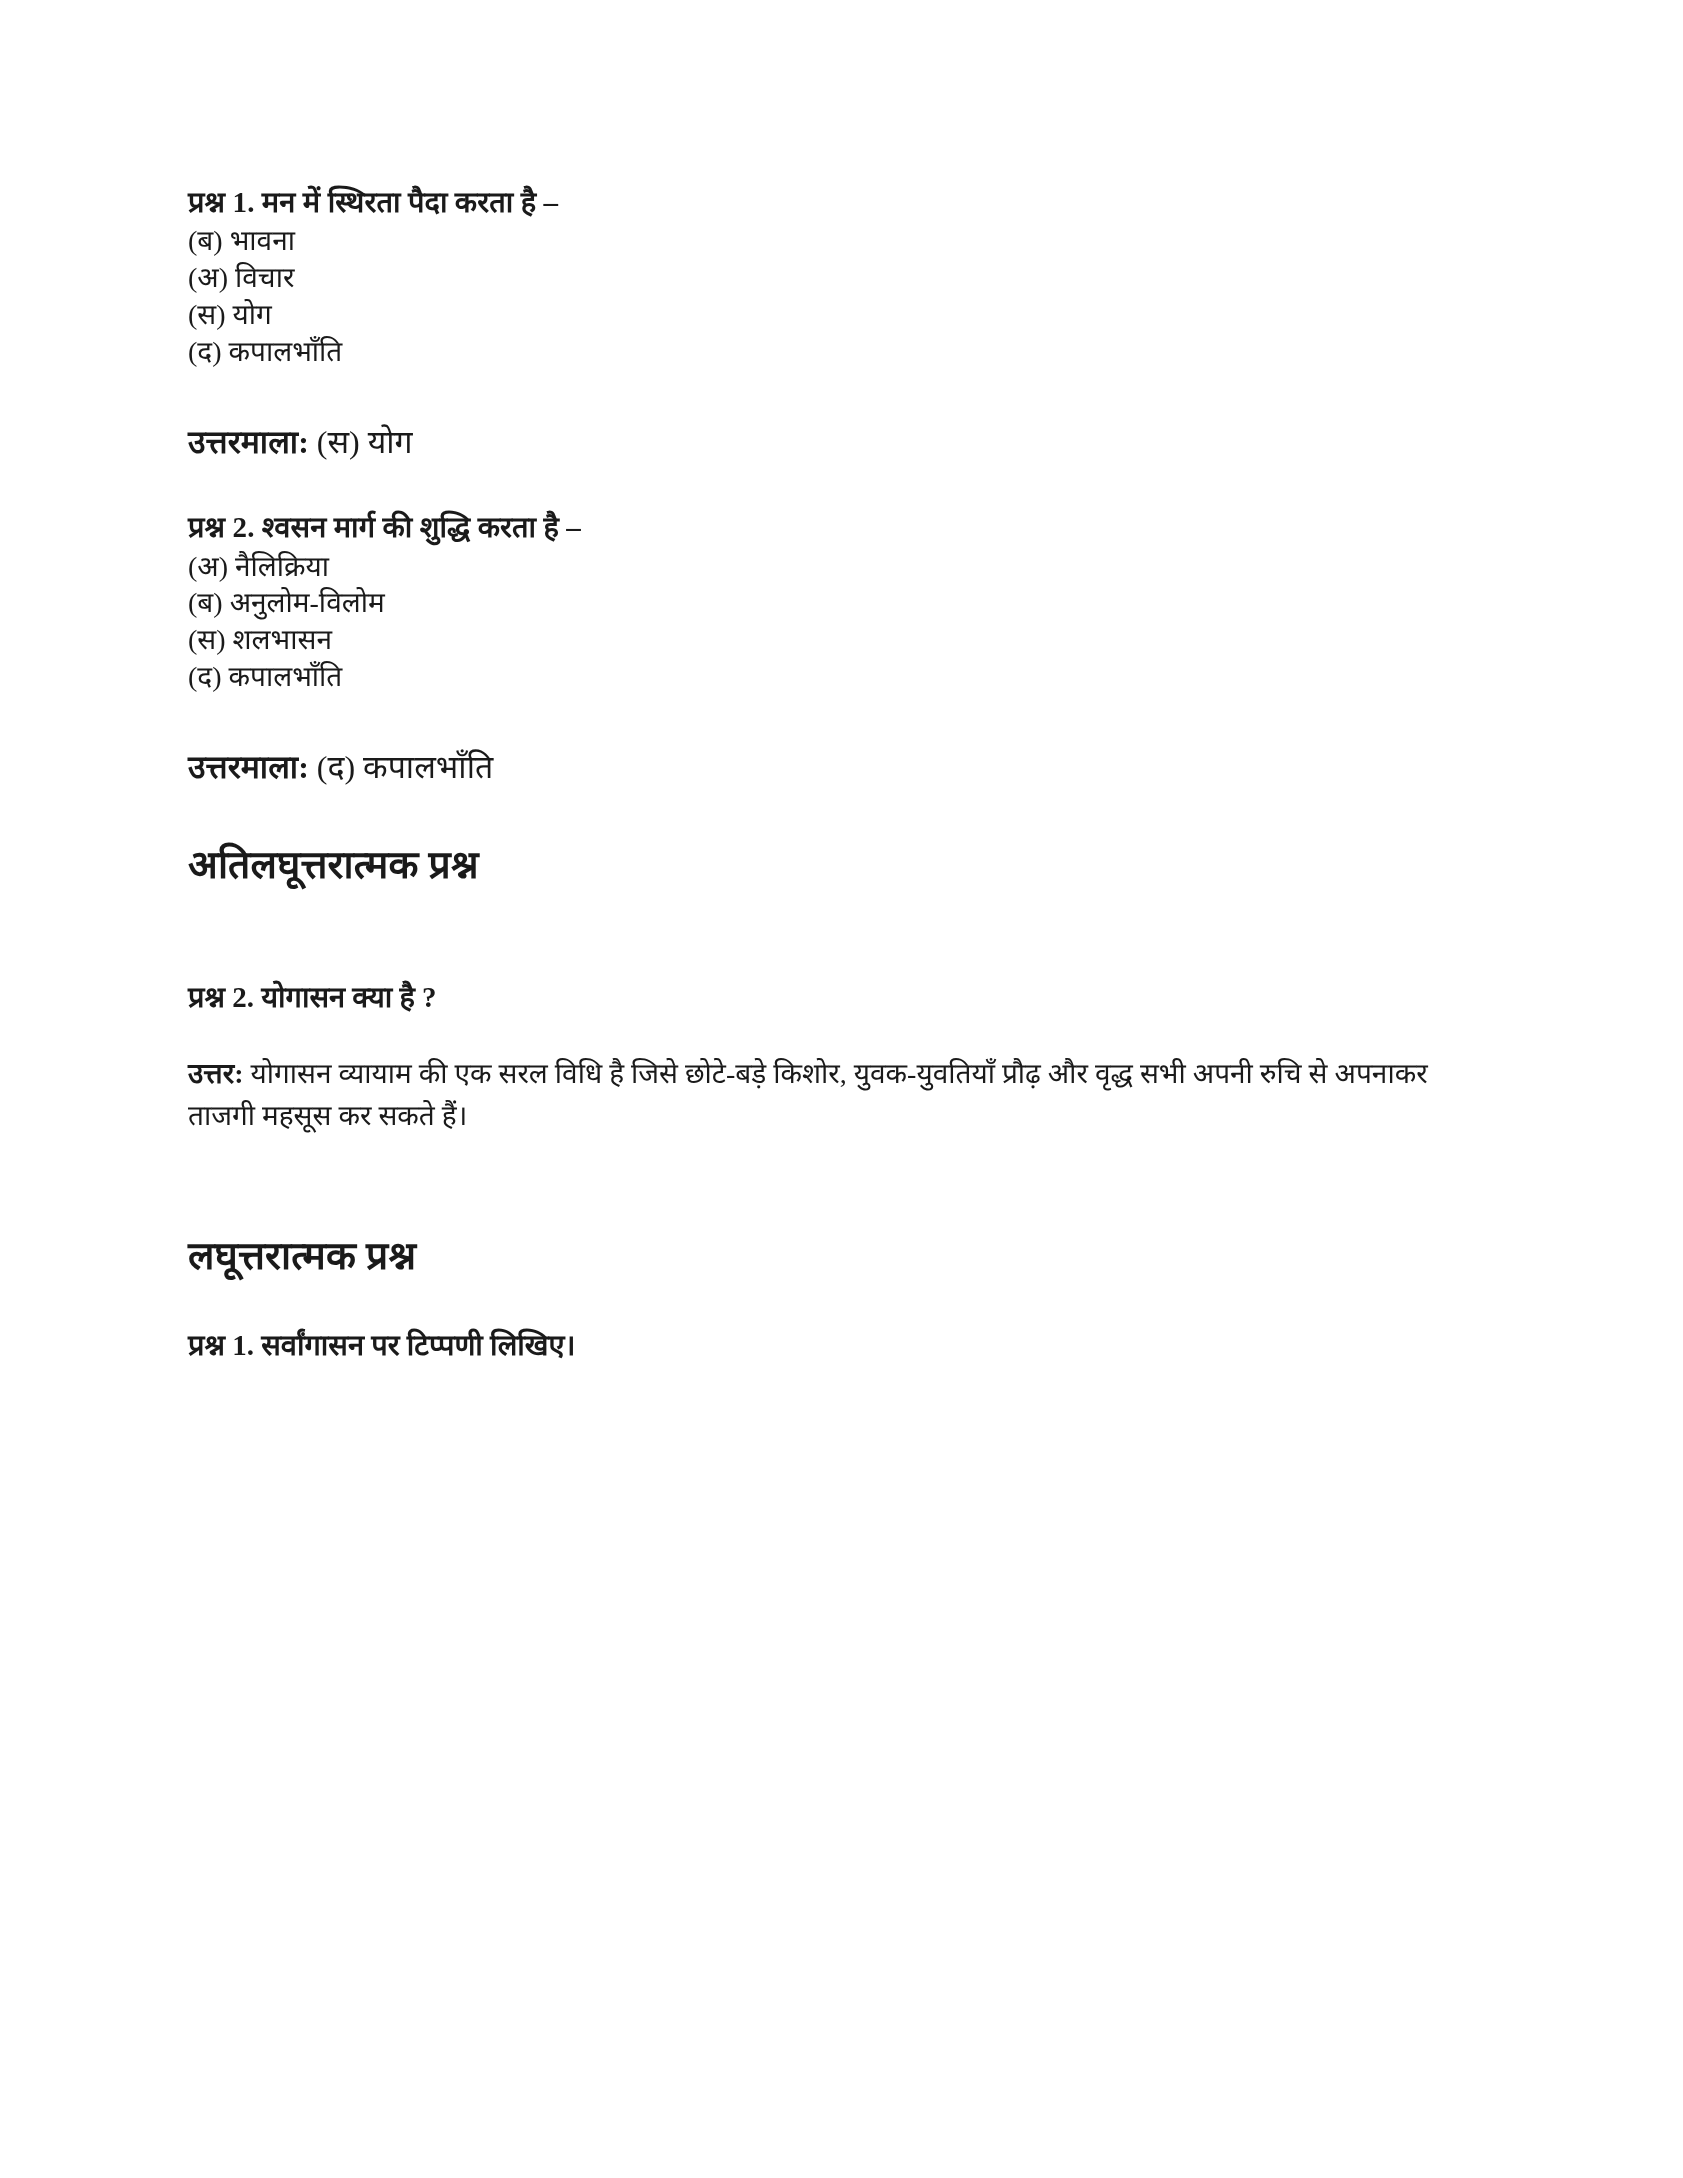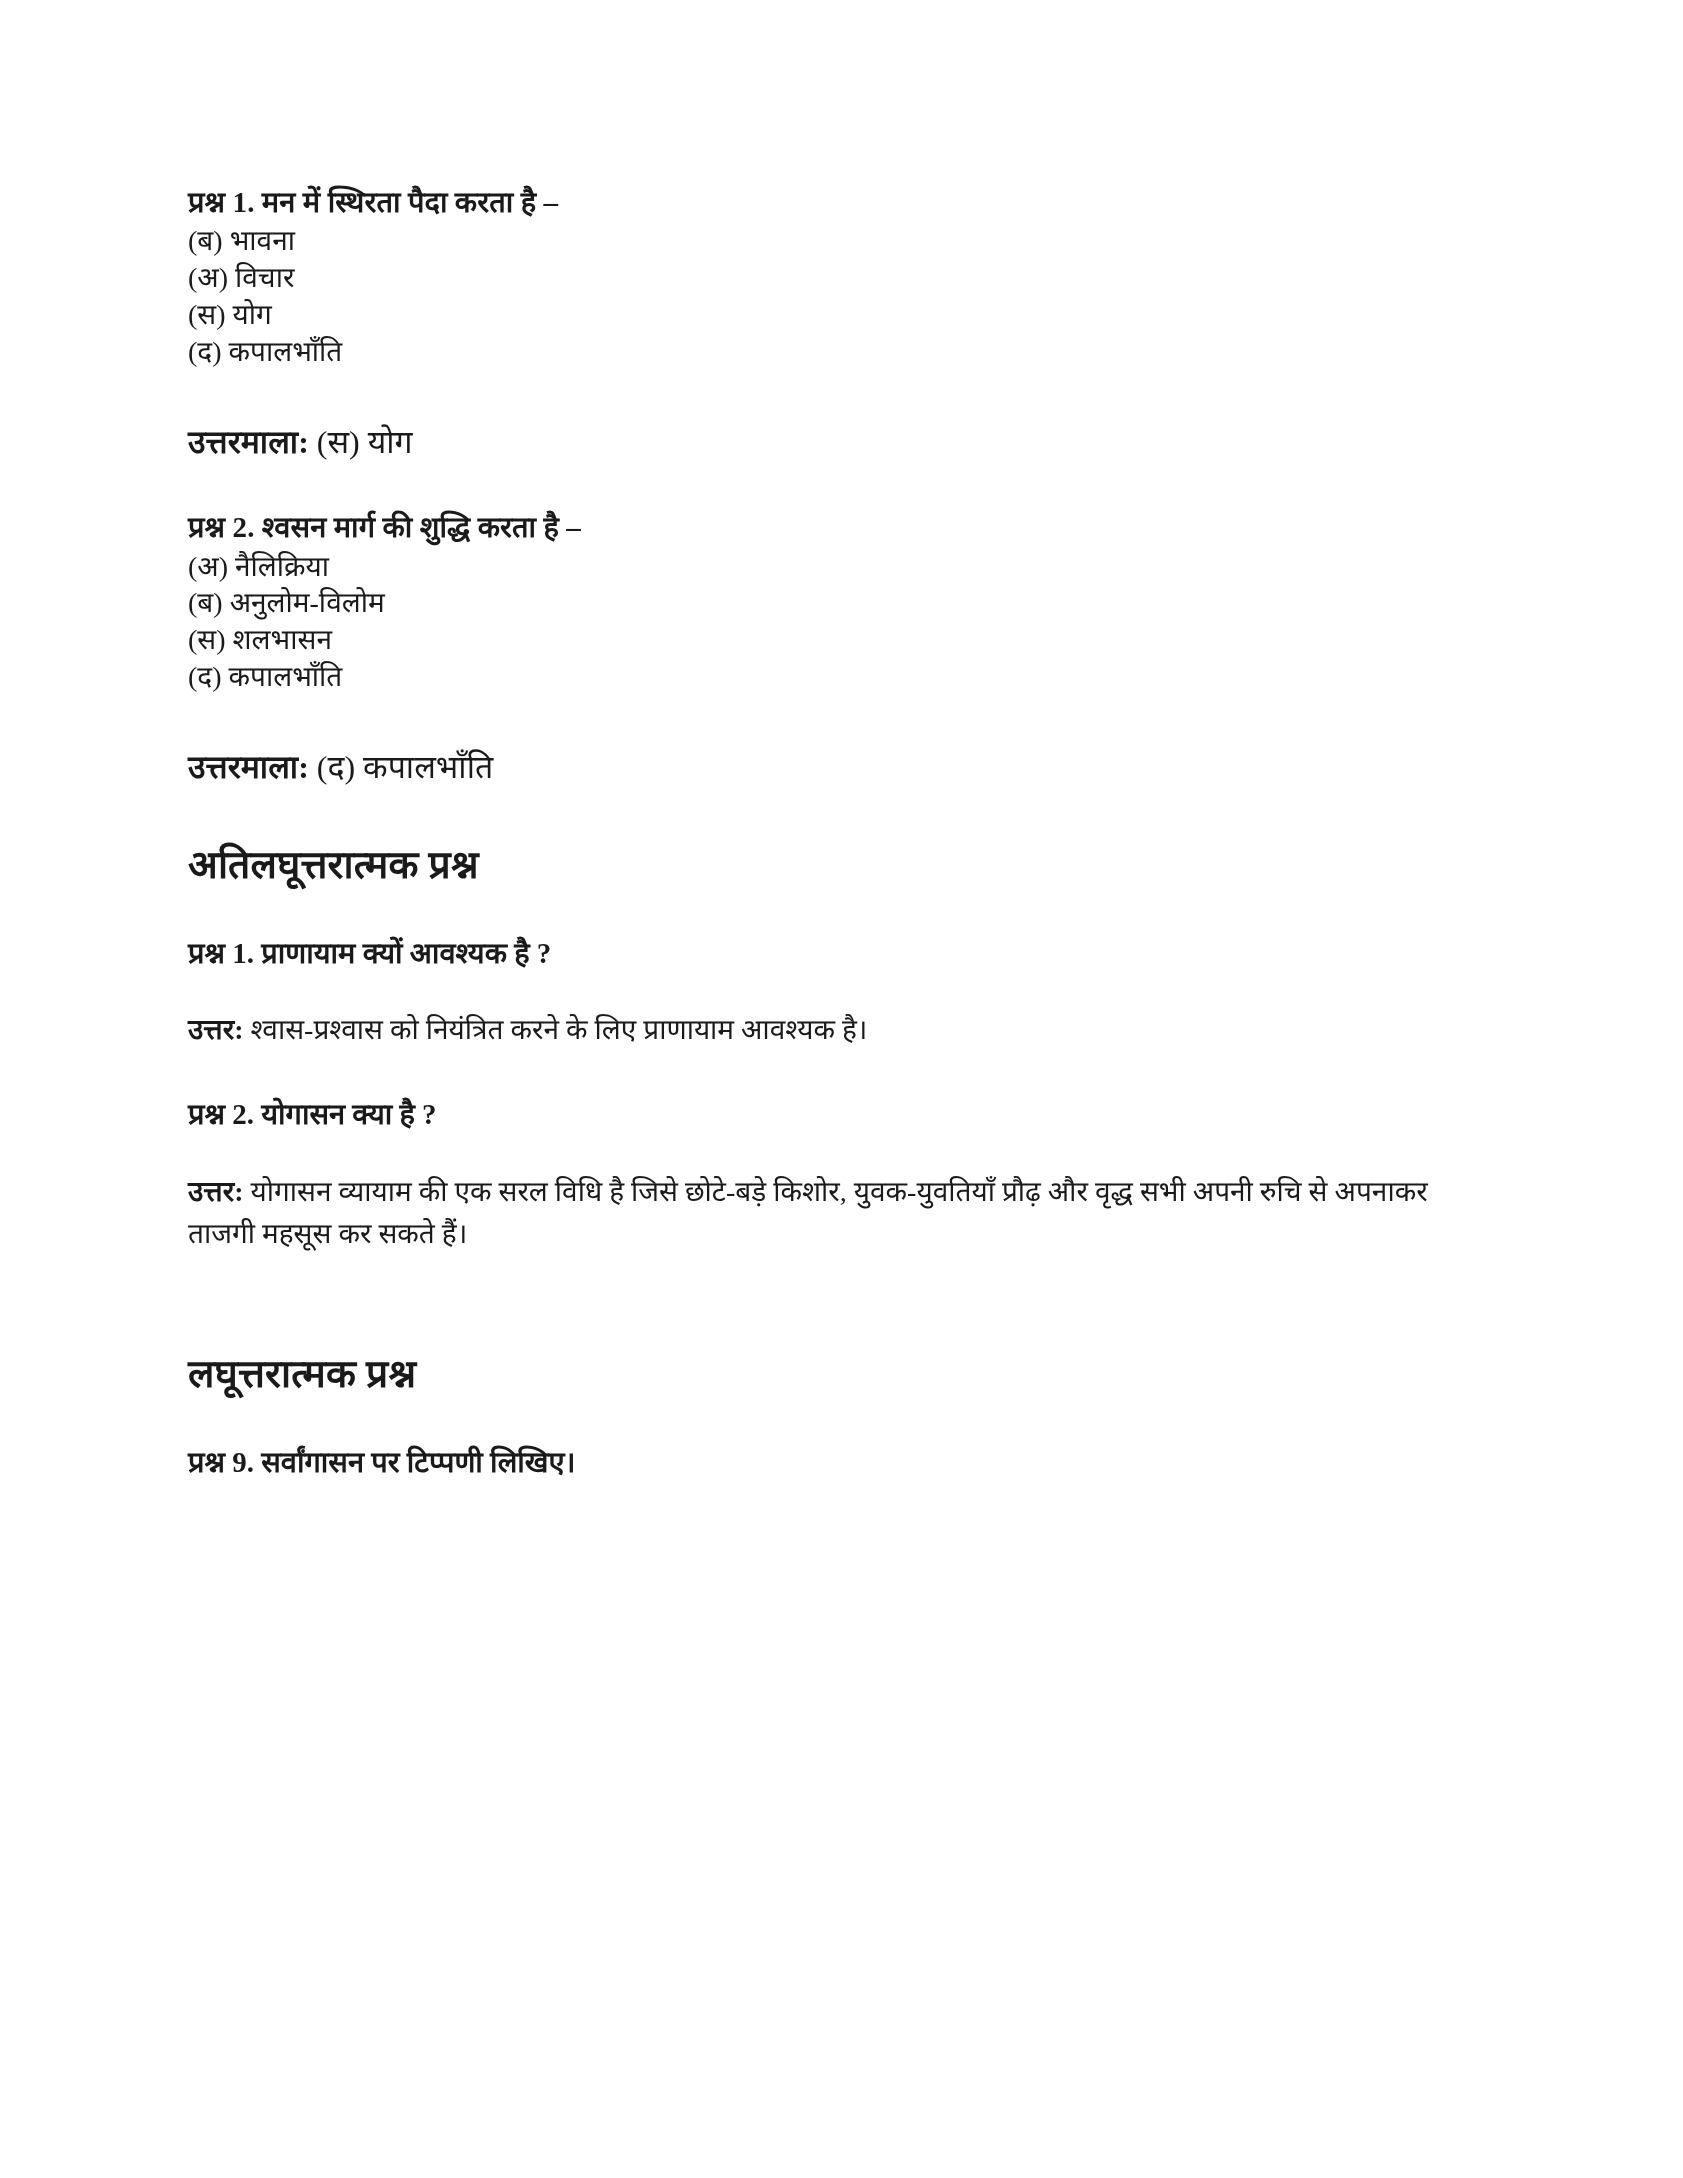--- a/index.html
+++ b/index.html
@@ -123,28 +123,20 @@
       <span class="lbl">उत्तरमाला:</span>
       <span class="val">(द) कपालभाँति</span>
     </p>
 
     <div class="gap-lg"></div>
 
     <h2 class="section-heading">अतिलघूत्तरात्मक प्रश्न</h2>
 
     <div class="gap-md"></div>
 
-    <div class="qa-group">
-      <p class="qa-question">प्रश्न 1. प्राणायाम क्यों आवश्यक है ?</p>
-      <div class="gap-sm"></div>
-      <p class="qa-answer">
-        <span class="lbl">उत्तर:</span>
-        <span class="val">श्वास-प्रश्वास को नियंत्रित करने के लिए प्राणायाम आवश्यक है।</span>
-      </p>
-    </div>
 
     <div class="gap-md"></div>
 
     <div class="qa-group">
       <p class="qa-question">प्रश्न 2. योगासन क्या है ?</p>
       <div class="gap-sm"></div>
       <p class="qa-answer">
         <span class="lbl">उत्तर:</span>
         <span class="val">योगासन व्यायाम की एक सरल विधि है जिसे छोटे-बड़े किशोर, युवक-युवतियाँ प्रौढ़ और वृद्ध सभी अपनी रुचि से अपनाकर ताजगी महसूस कर सकते हैं।</span>
       </p>
@@ -153,18 +145,18 @@
     <div class="gap-md"></div>
 
 
     <div class="gap-lg"></div>
 
     <h2 class="section-heading">लघूत्तरात्मक प्रश्न</h2>
 
     <div class="gap-md"></div>
 
     <div class="qa-group">
-      <p class="qa-question">प्रश्न 9. सर्वांगासन पर टिप्पणी लिखिए।</p>
+      <p class="qa-question">प्रश्न 1. सर्वांगासन पर टिप्पणी लिखिए।</p>
     </div>
 
   </div>
 </div>
 
 
 </body></html>

